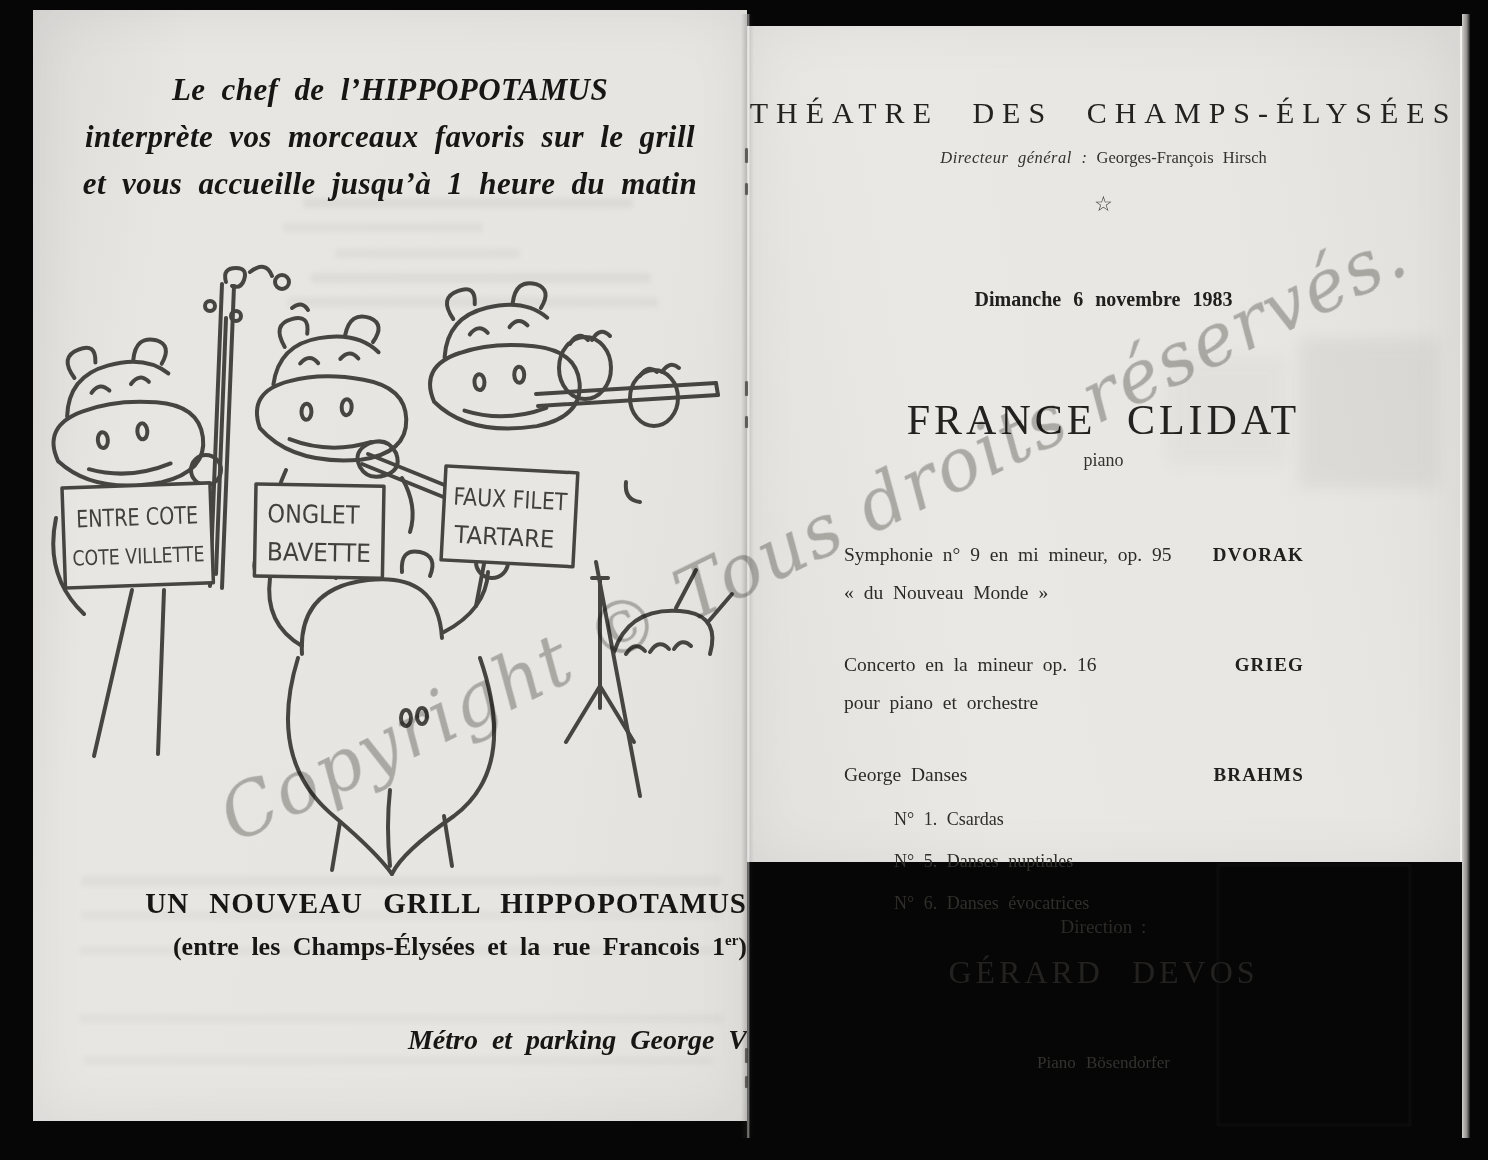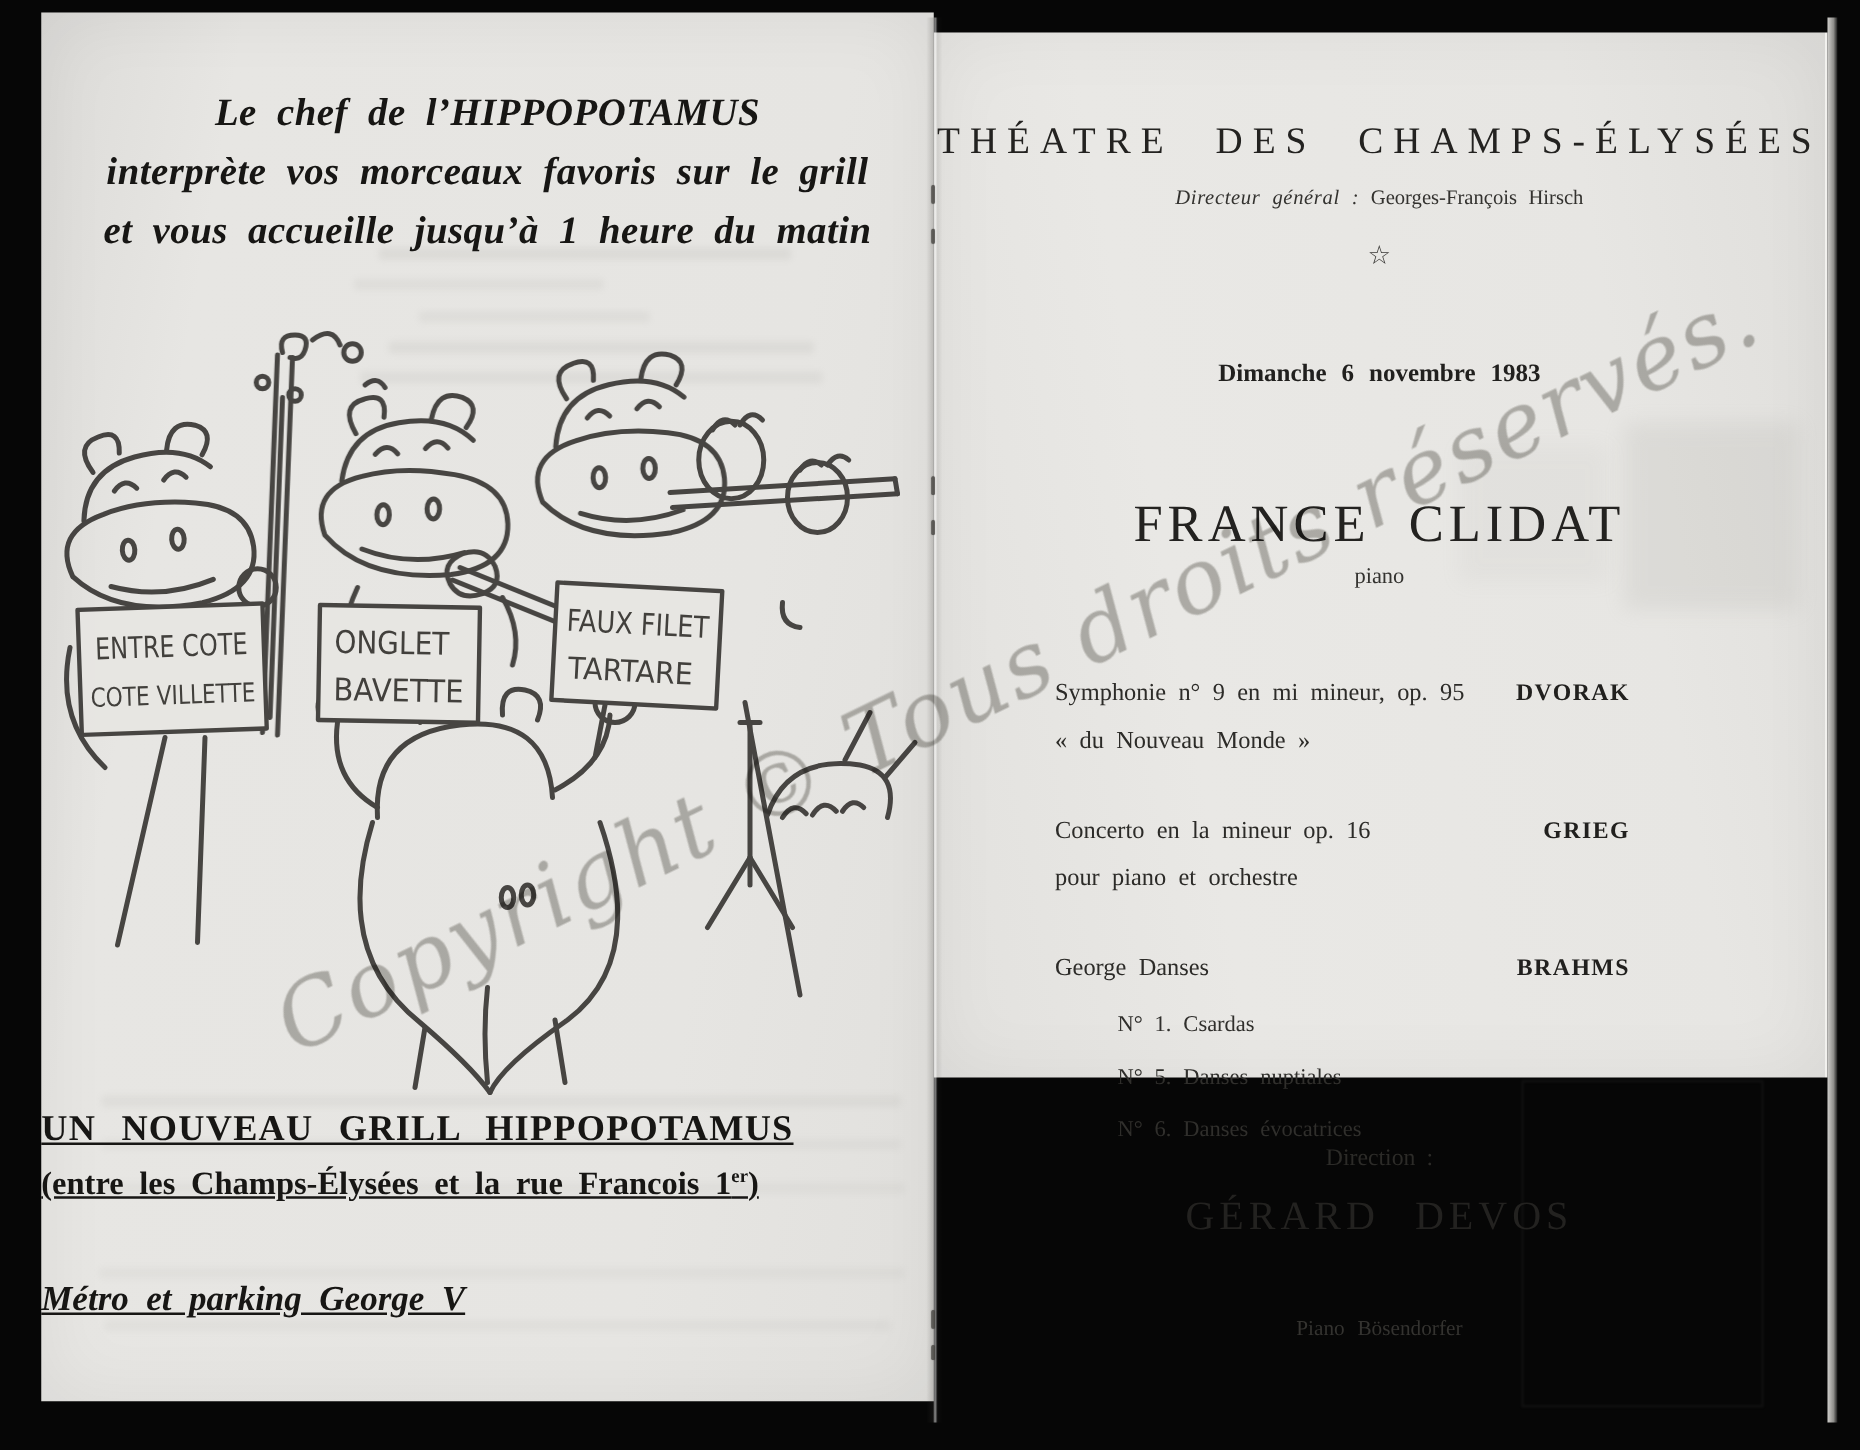--- a/index.html
+++ b/index.html
@@ -32,21 +32,21 @@
   .edge-strip{
     position:absolute;left:1462px;top:14px;width:8px;height:1124px;
     background:linear-gradient(90deg,#cfcecb,#8f8e8b 60%,#1a1a1a);z-index:2;
   }
   
   .headline{
     position:absolute;left:0;top:56px;width:714px;text-align:center;z-index:2;
     font-weight:700;font-style:italic;font-size:31px;line-height:47px;
     color:#17161:4;color:#171614;letter-spacing:.4px;word-spacing:8px;
   }
-  .addr{position:absolute;left:0;width:714px;text-align:left;color:#171614;z-index:2;text-decoration:underline;}
+  .addr{position:absolute;left:0;width:714px;text-align:right;color:#171614;z-index:2;}
   .addr1{top:877px;font-weight:700;font-size:29px;letter-spacing:1px;word-spacing:12px;}
   .addr2{top:922px;font-weight:700;font-size:26px;word-spacing:6px;}
   .addr2 sup{font-size:15px;}
   .addr3{top:966px;font-weight:700;font-style:italic;font-size:31px;word-spacing:9px;}
   .addr4{top:1014px;font-weight:700;font-style:italic;font-size:28px;word-spacing:7px;}
   .cartoon{position:absolute;left:7px;top:246px;width:700px;height:620px;z-index:1;}
   
   .rp{position:absolute;left:0;width:713px;text-align:center;color:#25242
   2;color:#252422;}
   .theatre-title{top:70px;font-size:30px;letter-spacing:8px;word-spacing:18px;color:#232220;}

